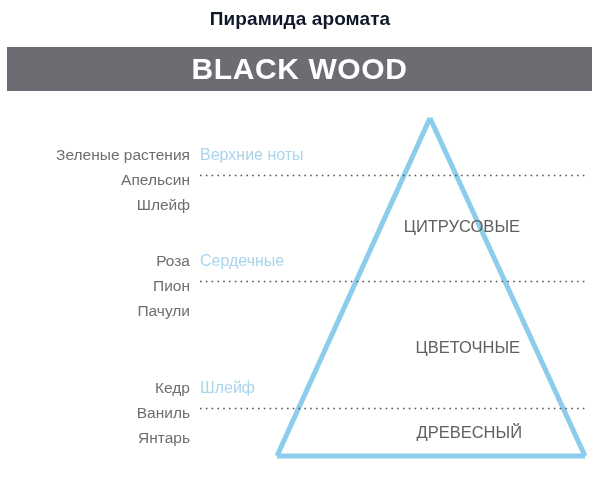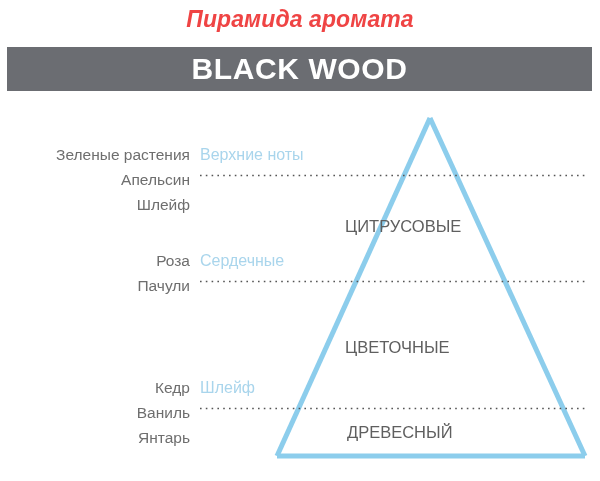--- a/index.html
+++ b/index.html
@@ -21,26 +21,25 @@
     background: #ffffff;
   }
 
   
   .page-title {
     position: absolute;
     left: 0;
     top: 6px;
     width: 600px;
     text-align: center;
-    font-size: 23px;
+    font-size: 19px;
     font-weight: bold;
-    color: #ef4444;
+    color: #0f172a;
     letter-spacing: 0.1px;
     line-height: 26px;
-    font-style: italic;
   }
 
   
   .brand-banner {
     position: absolute;
     left: 7px;
     top: 47px;
     width: 585px;
     height: 44px;
     background: #6b6d72;
@@ -94,21 +93,21 @@
   .stage-mid  { left: 200px; top: 250px; }
   .stage-base { left: 200px; top: 377px; }
 
   
   .accord-label {
     position: absolute;
     color: #5f5f5f;
     font-size: 16.5px;
     line-height: 22px;
     white-space: nowrap;
-    text-align: left;
+    text-align: right;
   }
   .accord-top  { left: 345px; top: 215px; width: 175px; }
   .accord-mid  { left: 345px; top: 336px; width: 175px; }
   .accord-base { left: 347px; top: 421px; width: 175px; }
 </style>
 </head>
 <body>
 
 <div class="page">
 
@@ -136,20 +135,21 @@
   <div class="note-group group-top">
     <span class="ingredient">Зеленые растения</span>
     <span class="ingredient">Апельсин</span>
     <span class="ingredient">Шлейф</span>
   </div>
   <div class="stage-label stage-top">Верхние ноты</div>
   <div class="accord-label accord-top">ЦИТРУСОВЫЕ</div>
 
   <div class="note-group group-mid">
     <span class="ingredient">Роза</span>
+    <span class="ingredient">Пион</span>
     <span class="ingredient">Пачули</span>
   </div>
   <div class="stage-label stage-mid">Сердечные</div>
   <div class="accord-label accord-mid">ЦВЕТОЧНЫЕ</div>
 
   <div class="note-group group-base">
     <span class="ingredient">Кедр</span>
     <span class="ingredient">Ваниль</span>
     <span class="ingredient">Янтарь</span>
   </div>

